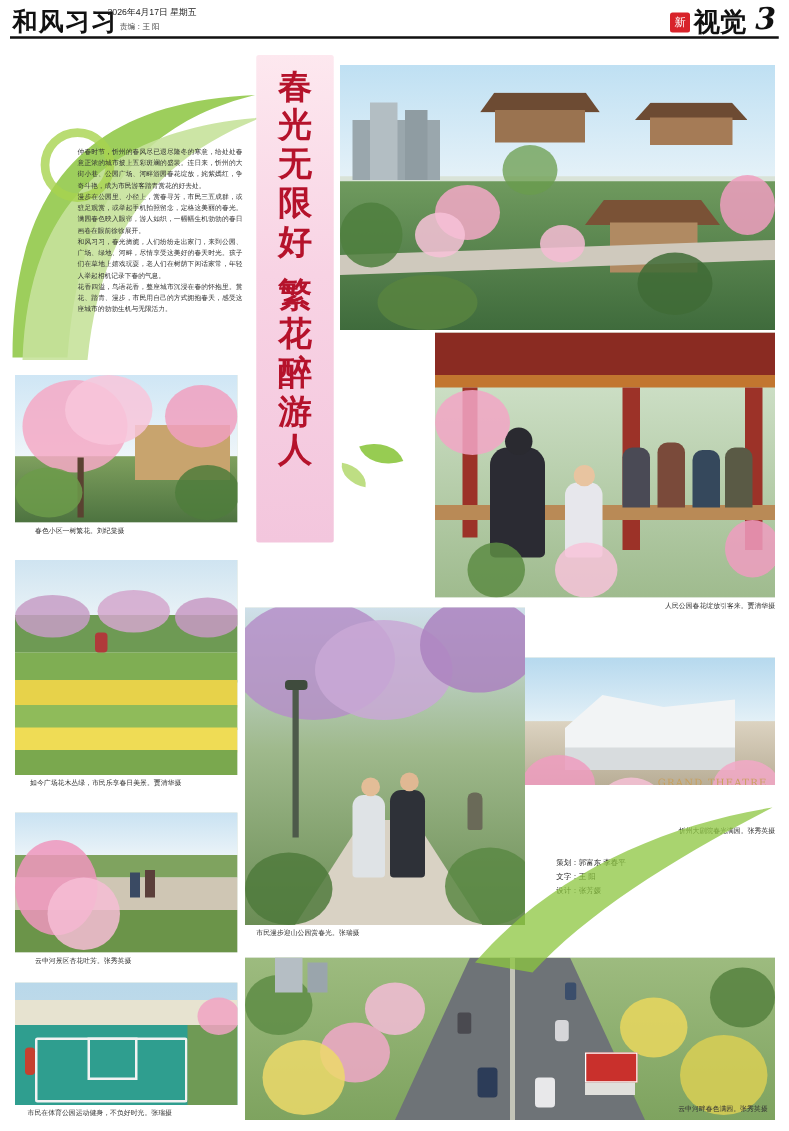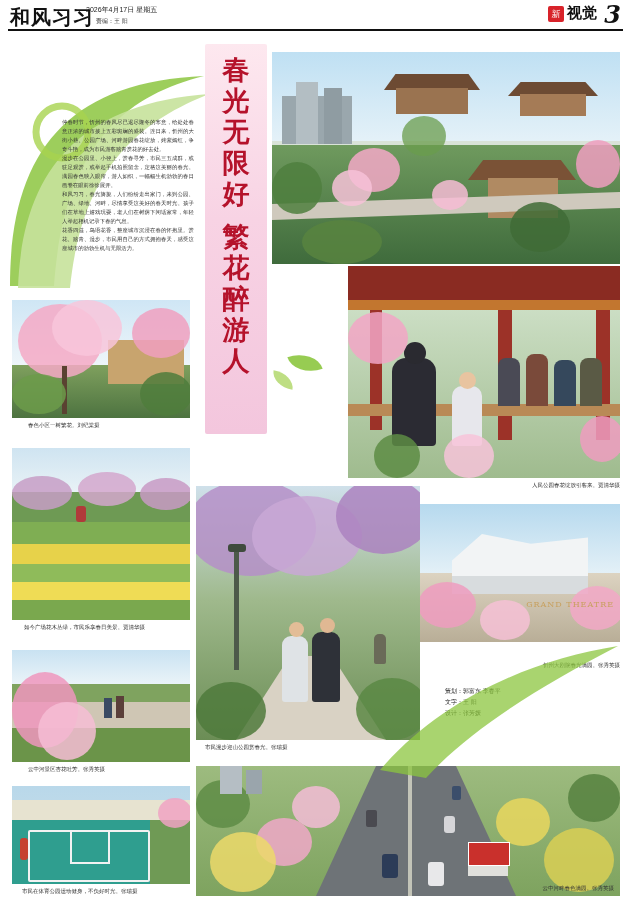--- a/index.html
+++ b/index.html
@@ -72,21 +72,21 @@
     width: 16px; height: 16px;
     background: #d8232a;
     color: #fff;
     font-size: 9px;
     line-height: 16px;
     text-align: center;
     border-radius: 2px;
   }
   .badge-text {
     font-family: Liberation Serif, serif;
-    font-size: 15px;
+    font-size: 21px;
     font-weight: bold;
     color: #111;
   }
   .page-number {
     position: absolute;
     right: 10px; top: 0px;
     font-family: "DejaVu Serif", serif;
     font-size: 24px;
     font-weight: bold;
     font-style: italic;
@@ -311,21 +311,21 @@
     <div style="position:absolute;left:0;top:34px;width:178px;height:18px;background:#7fa35f;"></div>
     <div style="position:absolute;left:0;top:52px;width:178px;height:26px;background:#cfc6b4;"></div>
     <div style="position:absolute;left:0;top:78px;width:178px;height:34px;background:#6b9449;"></div>
     <div class="blossom" style="left:0px;top:22px;width:66px;height:76px;background:#ef97bd;"></div>
     <div class="blossom" style="left:26px;top:52px;width:58px;height:58px;background:#f6bdd5;"></div>
     <div style="position:absolute;left:92px;top:48px;width:8px;height:20px;background:#3a4a63;"></div>
     <div style="position:absolute;left:104px;top:46px;width:8px;height:22px;background:#5b3f3a;"></div>
   </div>
   <div class="cap" style="left:28px; top:765px; width:172px;">云中河景区杏花吐芳。张秀英摄</div>
 
-  <div class="photo" style="left:418px; top:504px; width:202px; height:138px;">
+  <div class="photo" style="left:418px; top:526px; width:202px; height:102px;">
     <div class="sky" style="height:50%;background:linear-gradient(180deg,#b6d9ee,#e3f0f7);"></div>
     <div style="position:absolute;left:0;bottom:0;width:202px;height:50%;background:linear-gradient(180deg,#dcd3c1,#b9ae97);"></div>
 
     <div style="position:absolute;left:34px;top:30px;width:136px;height:44px;background:#f2f4f5;clip-path:polygon(0 60%,22% 0,58% 22%,100% 8%,100% 100%,0 100%);"></div>
     <div style="position:absolute;left:34px;top:72px;width:136px;height:18px;background:#d8dcde;"></div>
     <div class="blossom" style="left:0px;top:78px;width:58px;height:46px;background:#ef9cbf;"></div>
     <div class="blossom" style="left:152px;top:82px;width:54px;height:44px;background:#f2a8c7;"></div>
     <div class="blossom" style="left:62px;top:96px;width:50px;height:40px;background:#f6c1d6;"></div>
     <div style="position:absolute;right:6px;top:96px;font-size:8px;color:#c8a05e;font-family:'DejaVu Serif',serif;letter-spacing:1px;">GRAND THEATRE</div>
   </div>

